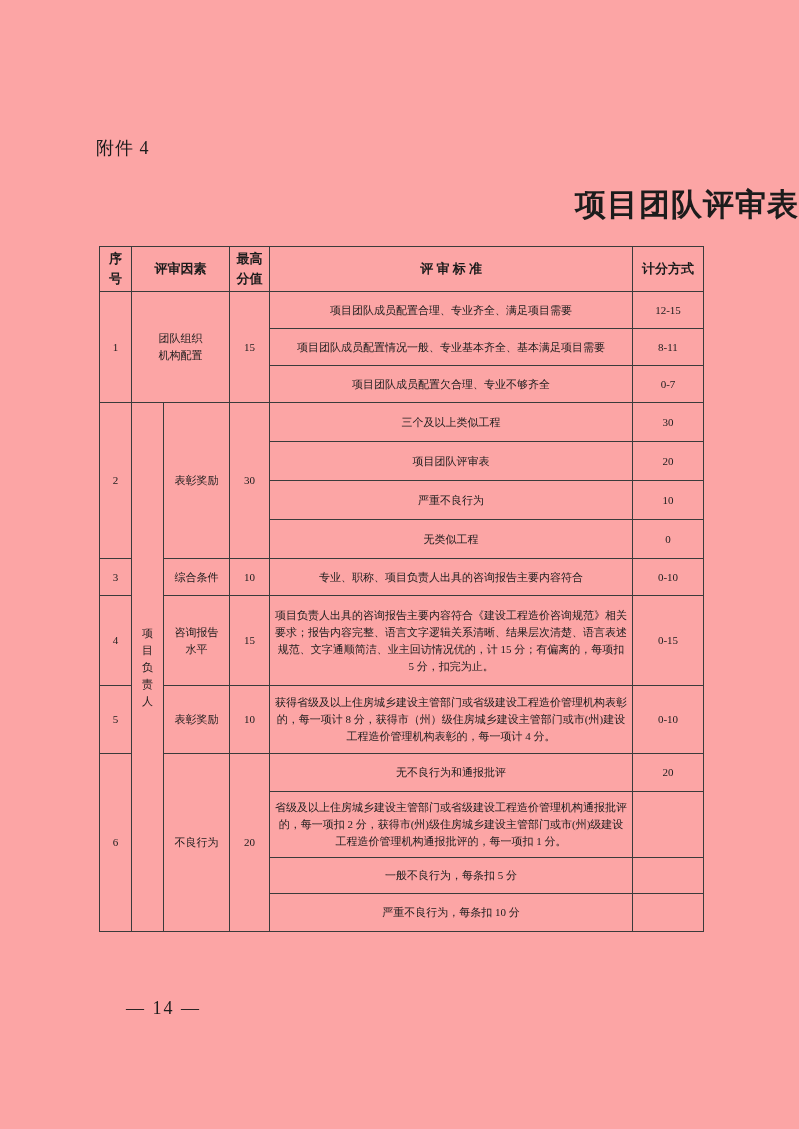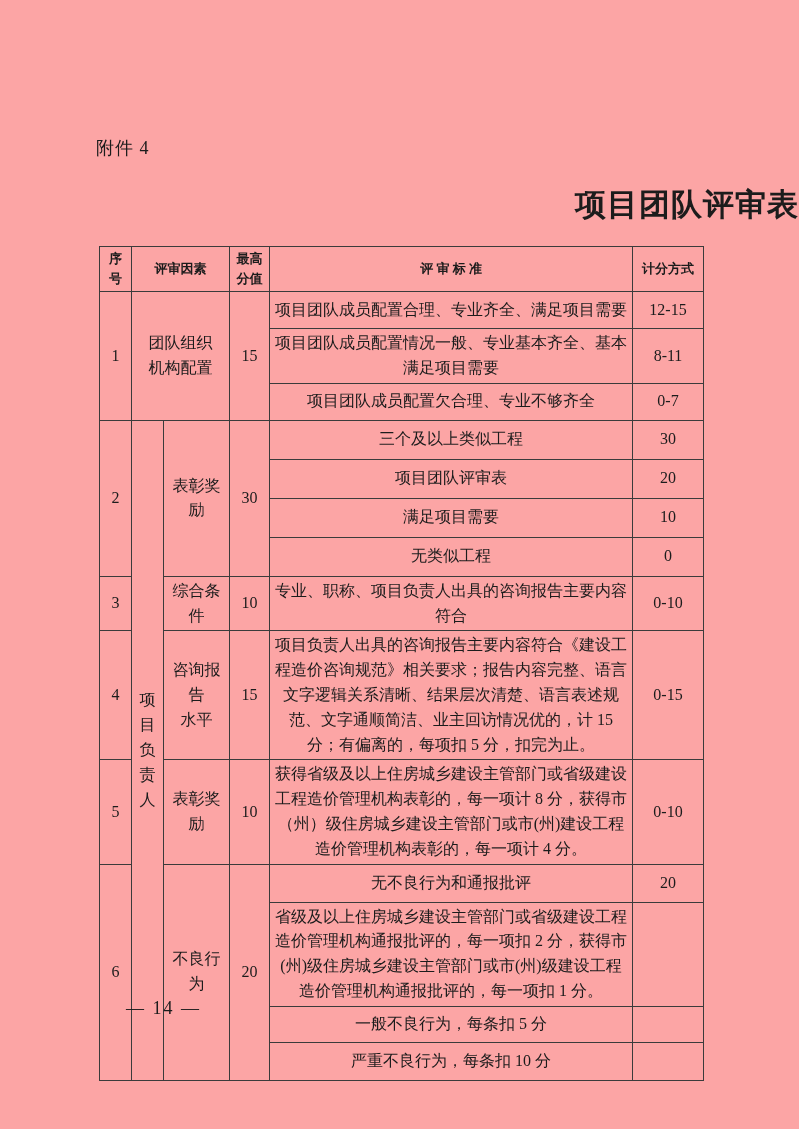--- a/index.html
+++ b/index.html
@@ -40,21 +40,21 @@
     top: 246px;
     width: 604px;
     border-collapse: collapse;
     table-layout: fixed;
   }
   table.review-table th,
   table.review-table td {
     border: 1px solid #3b3b3b;
     vertical-align: middle;
     text-align: center;
-    font-size: 16px;
+    font-size: 11px;
     font-weight: normal;
     line-height: 1.55;
     padding: 2px 4px;
     overflow: hidden;
   }
   table.review-table th {
     font-weight: bold;
     font-size: 13px;
   }
   .pre { white-space: pre-line; }
@@ -140,21 +140,21 @@
       <td rowspan="4">表彰奖励</td>
       <td rowspan="4">30</td>
       <td>三个及以上类似工程</td>
       <td>30</td>
     </tr>
     <tr class="rh39">
       <td>项目团队评审表</td>
       <td>20</td>
     </tr>
     <tr class="rh39">
-      <td>满足项目需要</td>
+      <td>严重不良行为</td>
       <td>10</td>
     </tr>
     <tr class="rh39">
       <td>无类似工程</td>
       <td>0</td>
     </tr>
 
     <tr class="rh37">
       <td>3</td>
       <td>综合条件</td>

